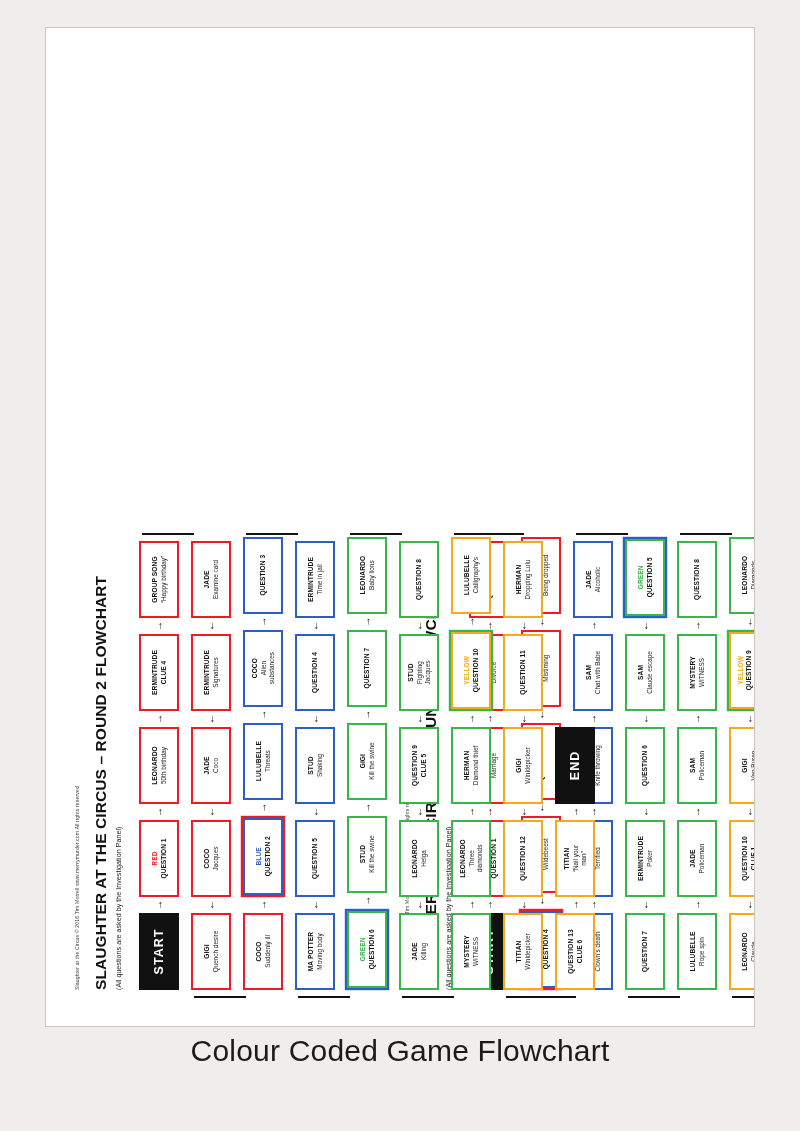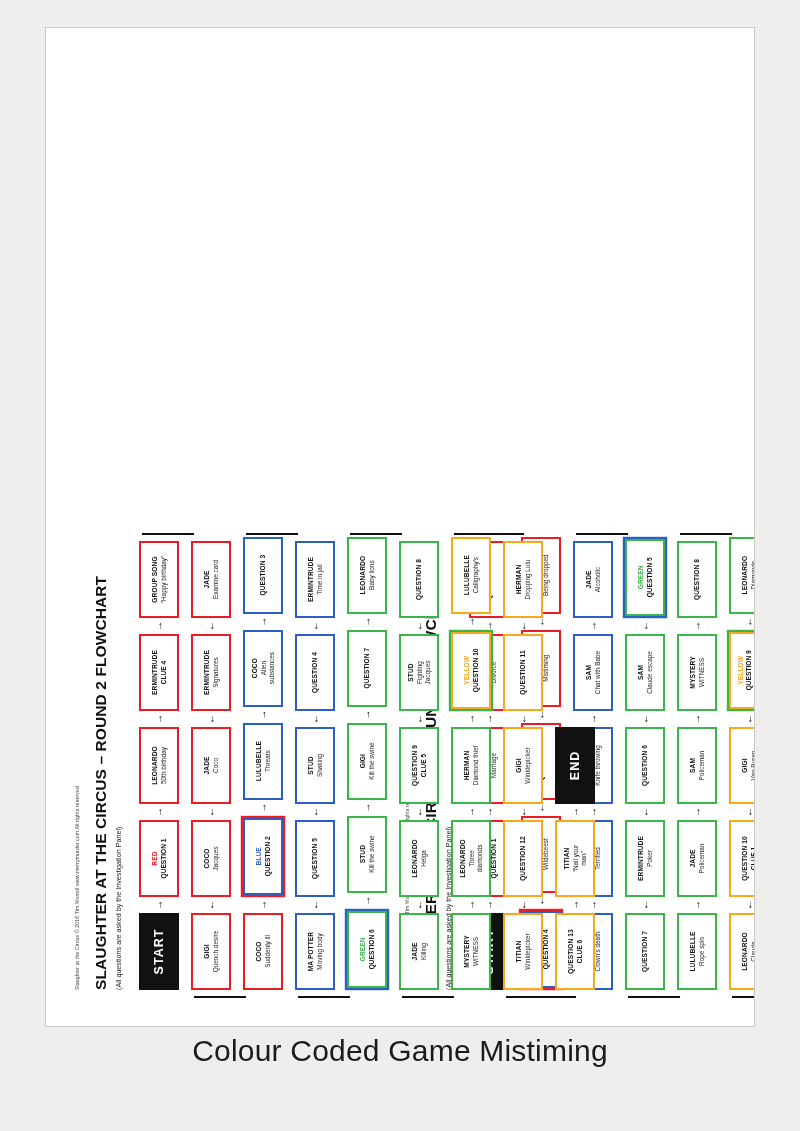--- a/index.html
+++ b/index.html
@@ -546,13 +546,13 @@
           <div class="bar" style="top: 276px; height: 52px; width: 2.2px; left: 455px;"></div>
           <div class="bar" style="top: 328px; height: 52px; width: 2.2px; left: -8px;"></div>
           <div class="bar" style="top: 380px; height: 52px; width: 2.2px; left: 455px;"></div>
           <div class="bar" style="top: 432px; height: 52px; width: 2.2px; left: -8px;"></div>
         </div>
     </div>
   </div>
 
 </div>
 
-<div class="caption">Colour Coded Game Mistiming</div>
+<div class="caption">Colour Coded Game Flowchart</div>
 
 </body></html>

